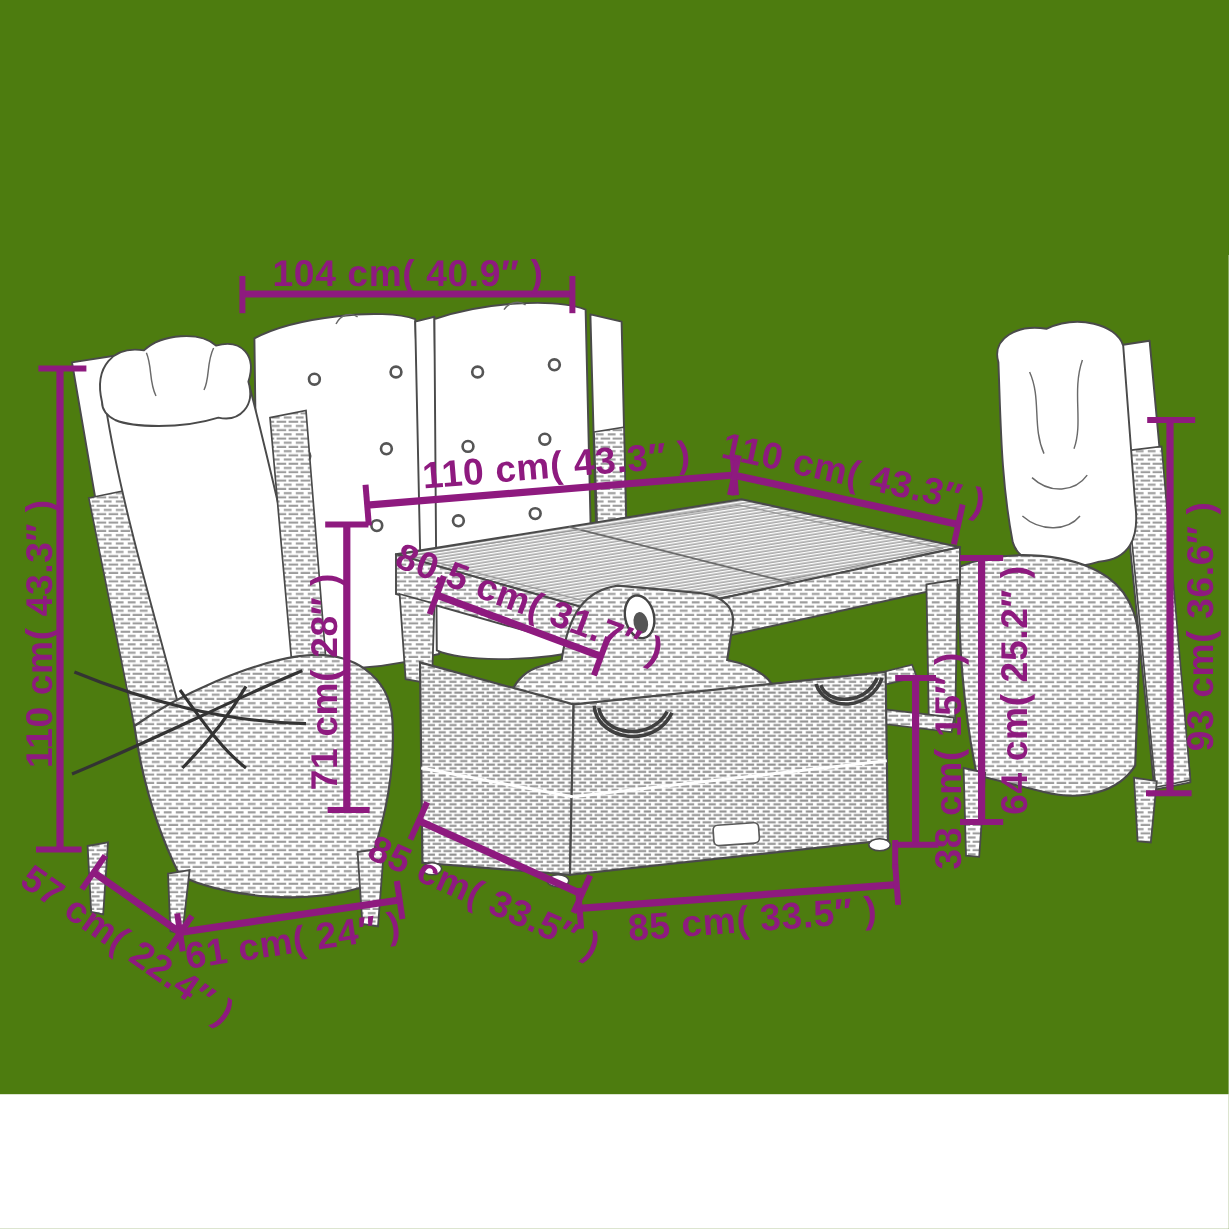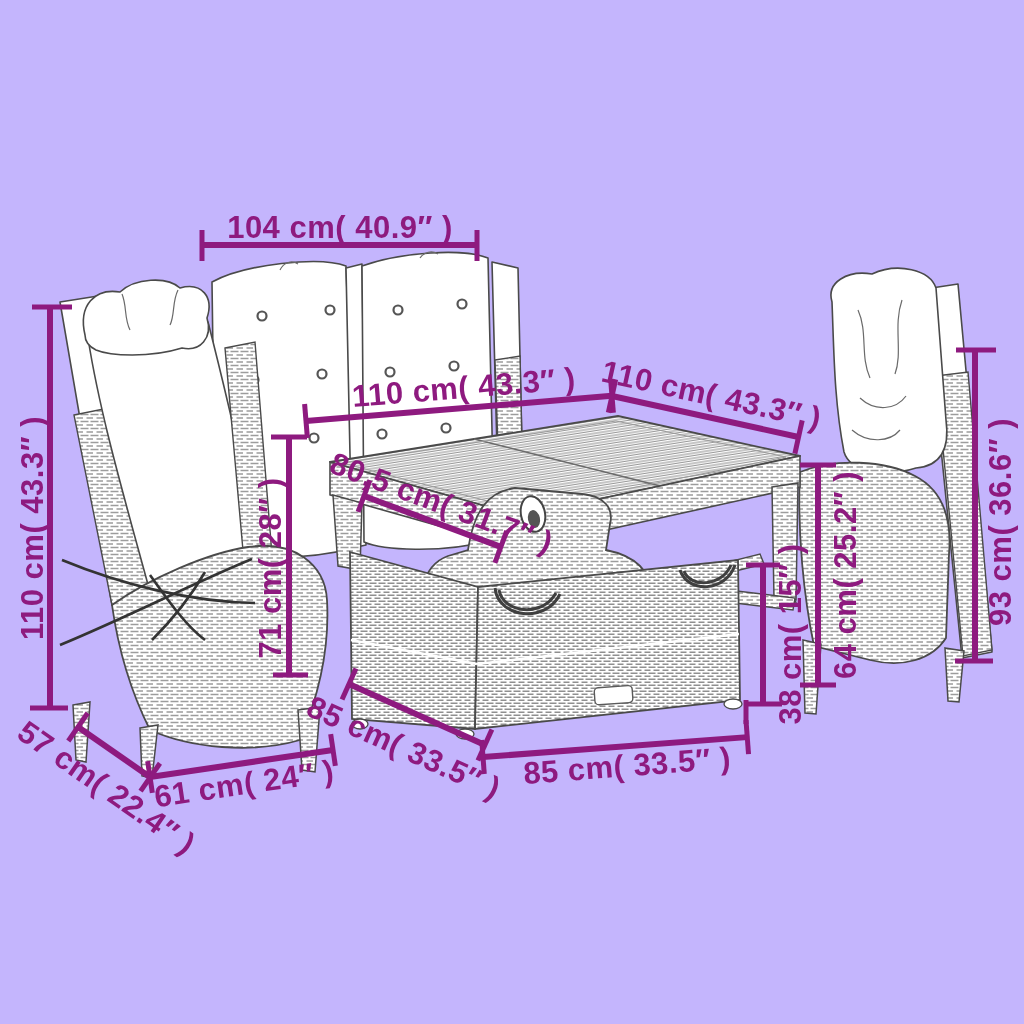--- a/index.html
+++ b/index.html
@@ -1,16 +1,16 @@
 <!DOCTYPE html>
 <html><head>
 <meta charset="utf-8">
 <style>
   html,body{margin:0;padding:0;background:#ffffff;}
-  .stage{position:relative;width:1024px;height:1024px;background:#c4b5fd;overflow:hidden;}
+  .stage{position:relative;width:1024px;height:912px;background:#4d7c0f;overflow:hidden;}
   svg{display:block;}
   .dim-label{font-family:"Liberation Sans","DejaVu Sans",sans-serif;font-weight:700;font-size:31px;fill:#8E1A7F;letter-spacing:0.5px;}
   .art{stroke:#4a4a4a;stroke-width:1.6;stroke-linejoin:round;}
   .dimline{stroke:#8E1A7F;stroke-width:6;fill:none;}
   .dimtick{stroke:#8E1A7F;stroke-width:5;fill:none;}
   .crease{stroke:#6a6a6a;stroke-width:1.2;fill:none;}
 </style>
 </head>
 <body>
 

